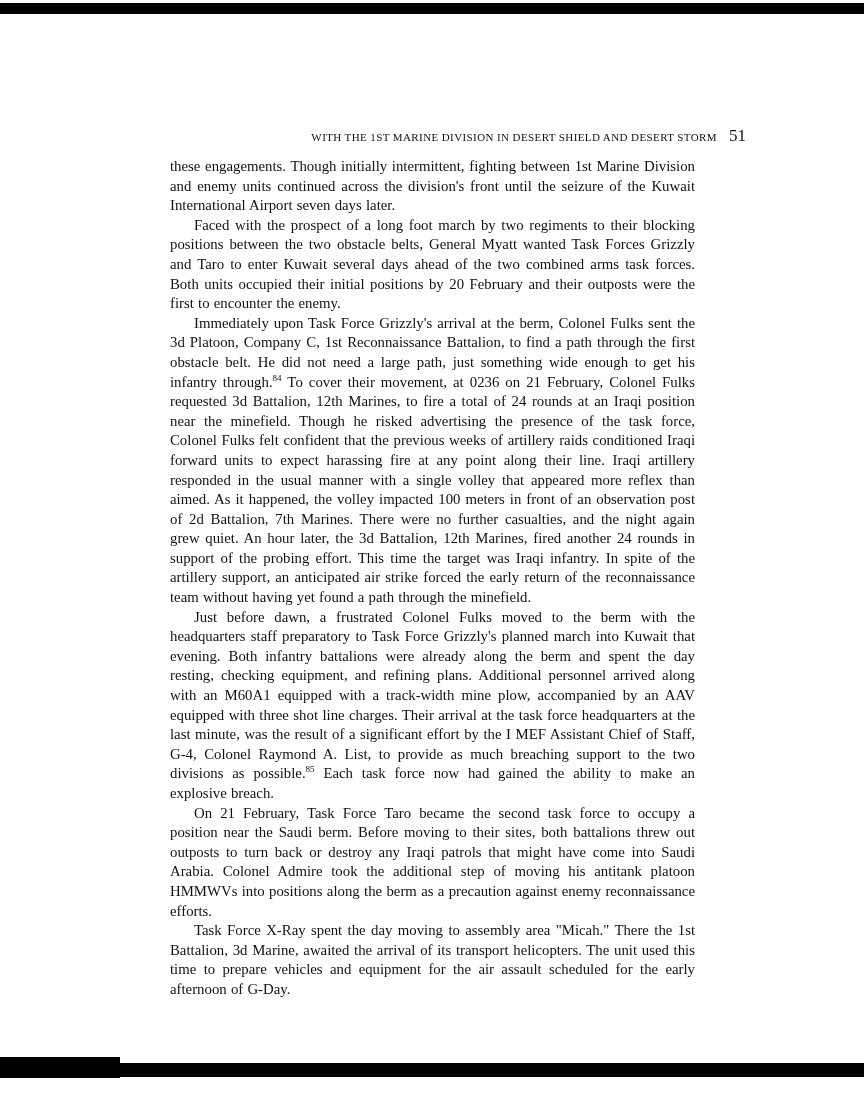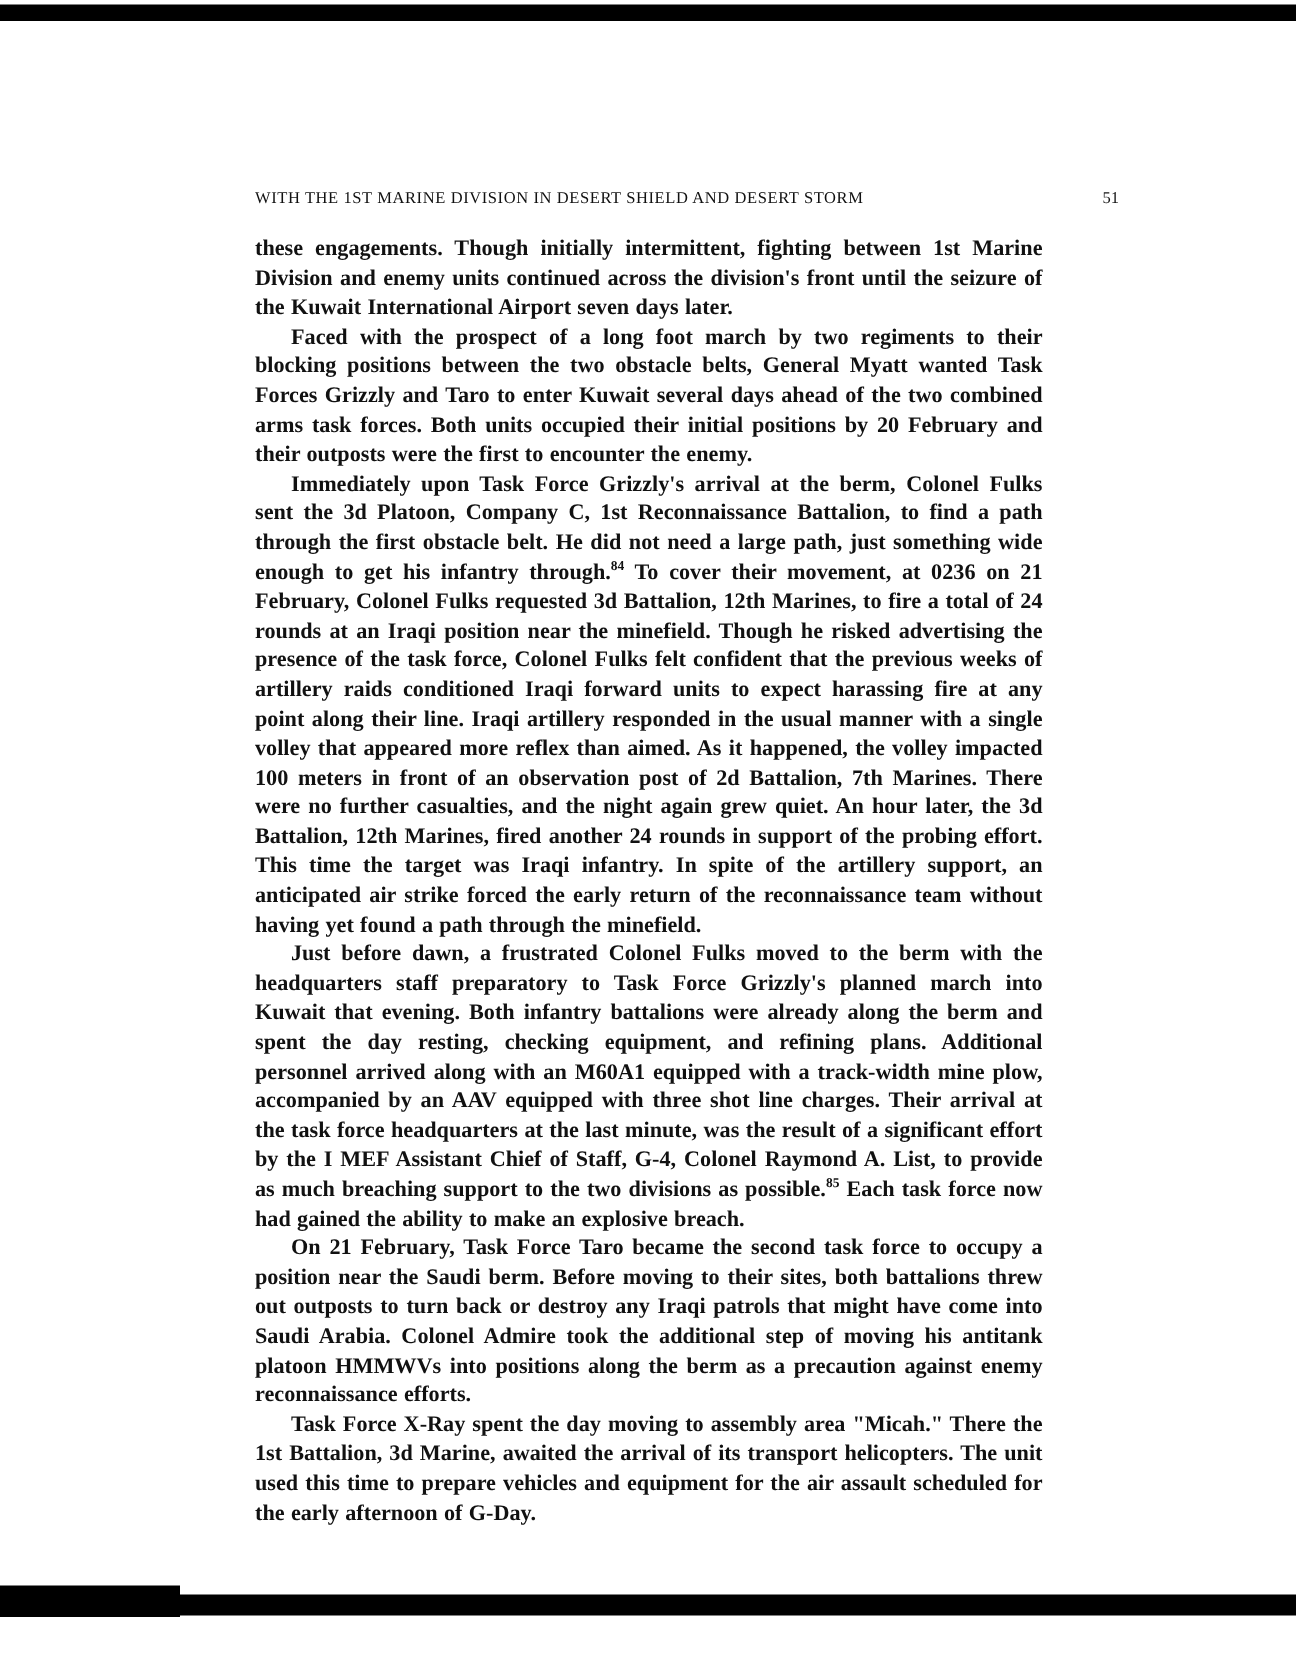--- a/index.html
+++ b/index.html
@@ -24,36 +24,36 @@
   }
   .scan-bar.bottom-left-blob {
     left: 0; top: 1057px; width: 120px; height: 21px;
   }
   .page-header {
     position: absolute;
     left: 170px;
     width: 576px;
     top: 126px;
     display: flex;
-    justify-content: space-between;
+    justify-content: flex-end;
     align-items: baseline;
     font-size: 11px;
     letter-spacing: 0.4px;
+    gap: 12px;
   }
   .running-title { white-space: nowrap; }
-  .page-number { font-size: 11px; letter-spacing: 0; margin-left: 16px; }
+  .page-number { font-size: 17px; letter-spacing: 0; }
   .body-text {
     position: absolute;
     left: 170px;
     width: 525px;
     top: 157px;
     font-size: 14.8px;
     line-height: 19.6px;
     text-align: justify;
-    font-weight: bold;
   }
   .para {
     margin: 0;
     text-indent: 0;
     word-spacing: 0.5px;
   }
   .para.indent { text-indent: 24px; }
   .para sup {
     font-size: 9px;
     line-height: 0;

